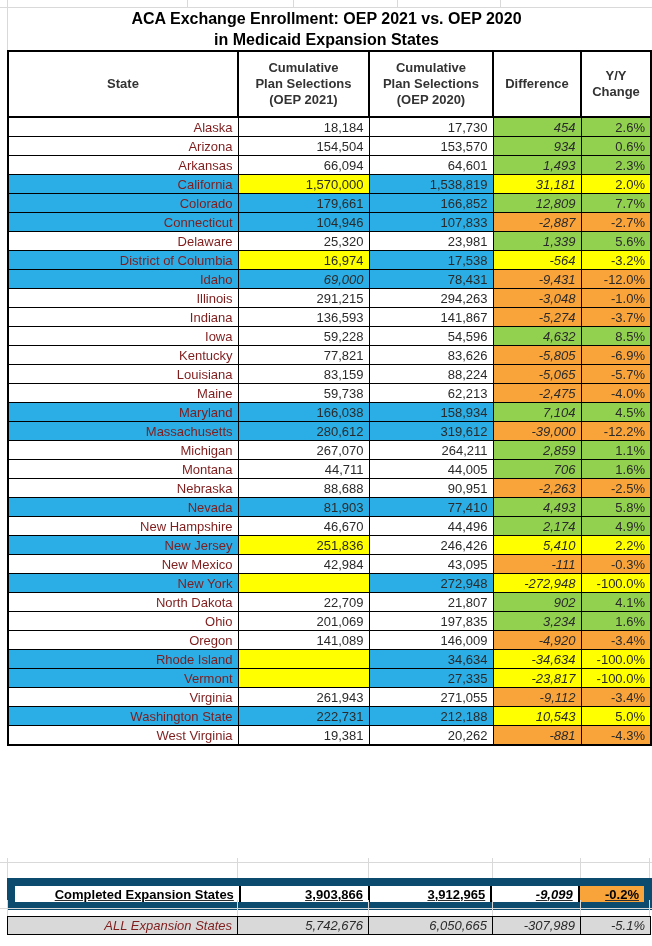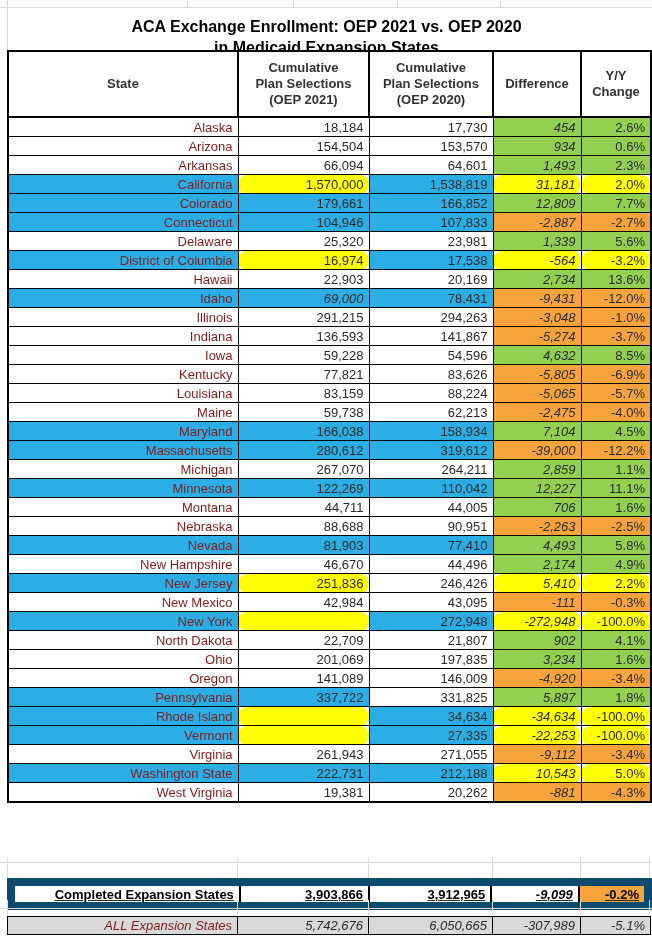--- a/index.html
+++ b/index.html
@@ -6,42 +6,42 @@
   body{
     width:652px;height:946px;position:relative;background:#ffffff;
     font-family:"Liberation Sans",sans-serif;color:#2e2e2e;overflow:hidden;
   }
   
   .grid-v{position:absolute;width:1px;background:#d9d9d9;}
   .grid-h{position:absolute;height:1px;background:#d9d9d9;}
 
   .title-block{
     position:absolute;left:7px;top:8px;width:639px;height:42px;
-    text-align:center;font-weight:bold;font-size:16px;line-height:21px;color:#000;margin-top:8px;
+    text-align:center;font-weight:bold;font-size:16px;line-height:21px;color:#000;
   }
 
   table{border-collapse:collapse;table-layout:fixed;}
   .main-table{position:absolute;left:7px;top:50px;border:2px solid #000;}
   .main-table th{
     border:2px solid #000;font-size:13px;font-weight:bold;color:#333;
     text-align:center;vertical-align:middle;white-space:pre-line;
     height:62px;padding:1px 2px;background:#fff;line-height:16px;
   }
   .cell{
     border:1px solid #000;height:18px;padding:0 5px 0 2px;
     font-size:13px;vertical-align:middle;overflow:hidden;white-space:nowrap;
   }
   .state{text-align:right;color:#7f1d1d;}
   .num{text-align:right;color:#2a2a2a;}
   .italic{font-style:italic;padding-left:25px;}
   .bold{font-weight:bold;color:#000;}
 
   .fill-white{background:#fff;}
   .fill-blue{background:var(--blue);}
-  .fill-yellow{background:var(--yellow);border-radius:9px;}
+  .fill-yellow{background:var(--yellow);}
   .fill-green{background:var(--green);}
   .fill-orange{background:var(--orange);}
   .fill-gray{background:var(--gray);}
 
   .summary-table{position:absolute;left:7px;}
   .summary-completed{top:878px;border:8px solid #0c4a6e;text-decoration:underline;}
   .summary-completed .cell{border:2px solid #000;height:16px;}
   .summary-all{top:916px;border:1px solid #000;}
   .summary-all .cell{border:1px solid #000;height:17px;}
 </style>
@@ -133,27 +133,20 @@
         <td class="cell num fill-green">5.6%</td>
       </tr>
       <tr>
         <td class="cell state fill-blue">District of Columbia</td>
         <td class="cell num fill-yellow">16,974</td>
         <td class="cell num fill-blue">17,538</td>
         <td class="cell num italic fill-yellow">-564</td>
         <td class="cell num fill-yellow">-3.2%</td>
       </tr>
       <tr>
-        <td class="cell state fill-white">Hawaii</td>
-        <td class="cell num fill-white">22,903</td>
-        <td class="cell num fill-white">20,169</td>
-        <td class="cell num italic fill-green">2,734</td>
-        <td class="cell num fill-green">13.6%</td>
-      </tr>
-      <tr>
         <td class="cell state fill-blue">Idaho</td>
         <td class="cell num italic fill-blue">69,000</td>
         <td class="cell num fill-blue">78,431</td>
         <td class="cell num italic fill-orange">-9,431</td>
         <td class="cell num fill-orange">-12.0%</td>
       </tr>
       <tr>
         <td class="cell state fill-white">Illinois</td>
         <td class="cell num fill-white">291,215</td>
         <td class="cell num fill-white">294,263</td>
@@ -210,27 +203,20 @@
         <td class="cell num fill-orange">-12.2%</td>
       </tr>
       <tr>
         <td class="cell state fill-white">Michigan</td>
         <td class="cell num fill-white">267,070</td>
         <td class="cell num fill-white">264,211</td>
         <td class="cell num italic fill-green">2,859</td>
         <td class="cell num fill-green">1.1%</td>
       </tr>
       <tr>
-        <td class="cell state fill-blue">Minnesota</td>
-        <td class="cell num fill-blue">122,269</td>
-        <td class="cell num fill-blue">110,042</td>
-        <td class="cell num italic fill-green">12,227</td>
-        <td class="cell num fill-green">11.1%</td>
-      </tr>
-      <tr>
         <td class="cell state fill-white">Montana</td>
         <td class="cell num fill-white">44,711</td>
         <td class="cell num fill-white">44,005</td>
         <td class="cell num italic fill-green">706</td>
         <td class="cell num fill-green">1.6%</td>
       </tr>
       <tr>
         <td class="cell state fill-white">Nebraska</td>
         <td class="cell num fill-white">88,688</td>
         <td class="cell num fill-white">90,951</td>
@@ -287,38 +273,31 @@
         <td class="cell num fill-green">1.6%</td>
       </tr>
       <tr>
         <td class="cell state fill-white">Oregon</td>
         <td class="cell num fill-white">141,089</td>
         <td class="cell num fill-white">146,009</td>
         <td class="cell num italic fill-orange">-4,920</td>
         <td class="cell num fill-orange">-3.4%</td>
       </tr>
       <tr>
-        <td class="cell state fill-blue">Pennsylvania</td>
-        <td class="cell num fill-blue">337,722</td>
-        <td class="cell num fill-white">331,825</td>
-        <td class="cell num italic fill-green">5,897</td>
-        <td class="cell num fill-green">1.8%</td>
-      </tr>
-      <tr>
         <td class="cell state fill-blue">Rhode Island</td>
         <td class="cell num fill-yellow"></td>
         <td class="cell num fill-blue">34,634</td>
         <td class="cell num italic fill-yellow">-34,634</td>
         <td class="cell num fill-yellow">-100.0%</td>
       </tr>
       <tr>
         <td class="cell state fill-blue">Vermont</td>
         <td class="cell num fill-yellow"></td>
         <td class="cell num fill-blue">27,335</td>
-        <td class="cell num italic fill-yellow">-22,253</td>
+        <td class="cell num italic fill-yellow">-23,817</td>
         <td class="cell num fill-yellow">-100.0%</td>
       </tr>
       <tr>
         <td class="cell state fill-white">Virginia</td>
         <td class="cell num fill-white">261,943</td>
         <td class="cell num fill-white">271,055</td>
         <td class="cell num italic fill-orange">-9,112</td>
         <td class="cell num fill-orange">-3.4%</td>
       </tr>
       <tr>

